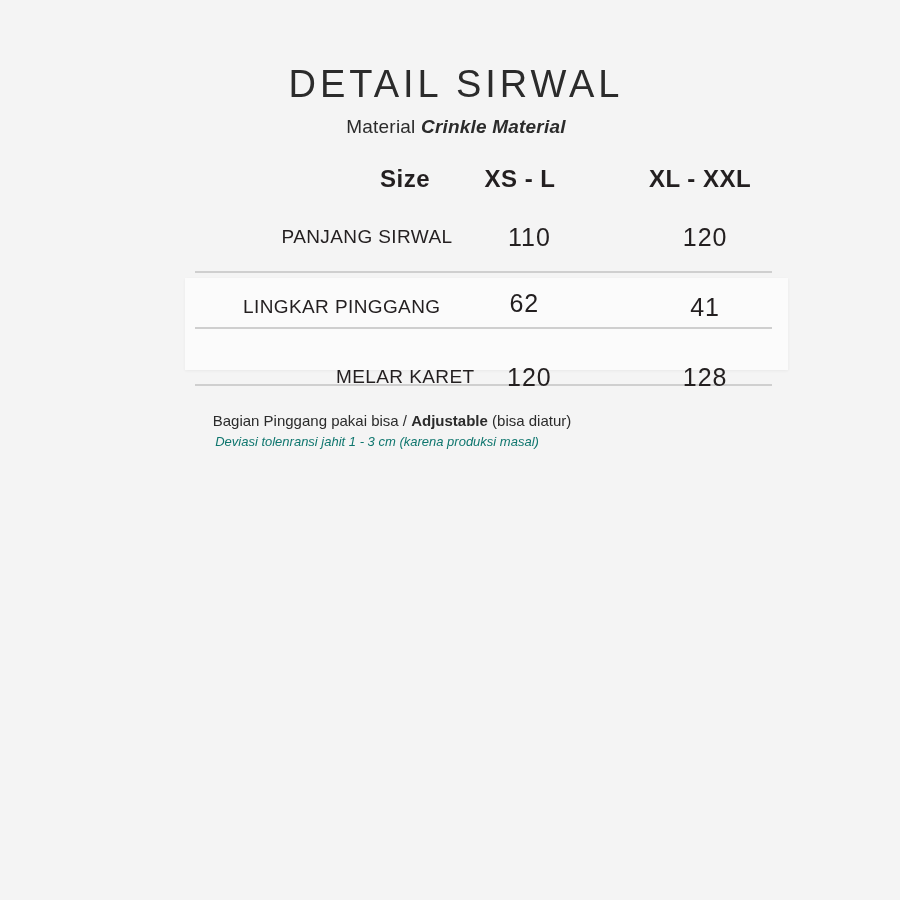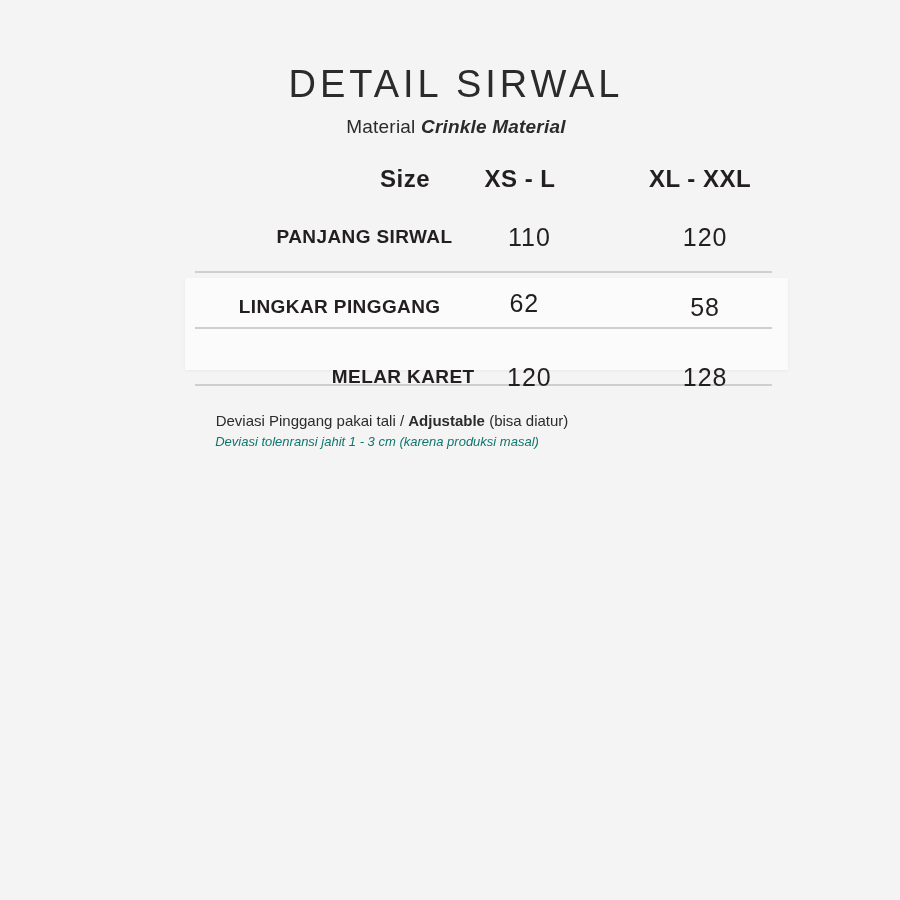--- a/index.html
+++ b/index.html
@@ -64,21 +64,21 @@
     position: relative;
     display: flex;
     align-items: center;
     height: 58px;
   }
 
   .col-label {
     width: 280px;
     text-align: right;
     padding-right: 8px;
-    font-weight: bold;
+    font-weight: normal;
     font-size: 19px;
     letter-spacing: 0.4px;
     white-space: nowrap;
   }
   .col-val {
     width: 180px;
     text-align: center;
     font-size: 25px;
     letter-spacing: 1px;
   }
@@ -192,31 +192,31 @@
 
       <div class="row row-panjang">
         <div class="col-label">PANJANG SIRWAL</div>
         <div class="col-val col-val-a">110</div>
         <div class="col-val col-val-b">120</div>
       </div>
 
       <div class="row row-lingkar">
         <div class="col-label">LINGKAR PINGGANG</div>
         <div class="col-val col-val-a">62</div>
-        <div class="col-val col-val-b">58</div>
+        <div class="col-val col-val-b">41</div>
       </div>
 
       <div class="row row-melar">
         <div class="col-label">MELAR KARET</div>
         <div class="col-val col-val-a">120</div>
         <div class="col-val col-val-b">128</div>
       </div>
 
     </div>
   </div>
 
   <div class="note-main">
-    <span>Deviasi Pinggang pakai tali / </span><b>Adjustable</b><span> (bisa diatur)</span>
+    <span>Bagian Pinggang pakai bisa / </span><b>Adjustable</b><span> (bisa diatur)</span>
   </div>
 
   <div class="note-dev">Deviasi tolenransi jahit 1 - 3 cm (karena produksi masal)</div>
 
 </div>
 
 </body></html>

